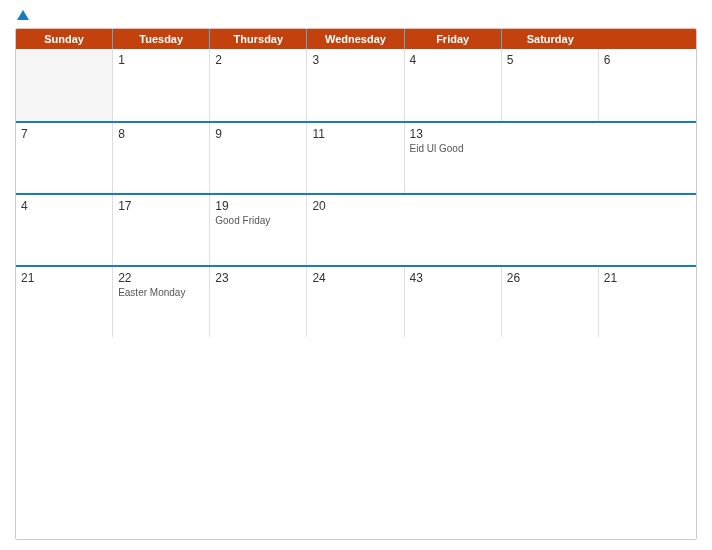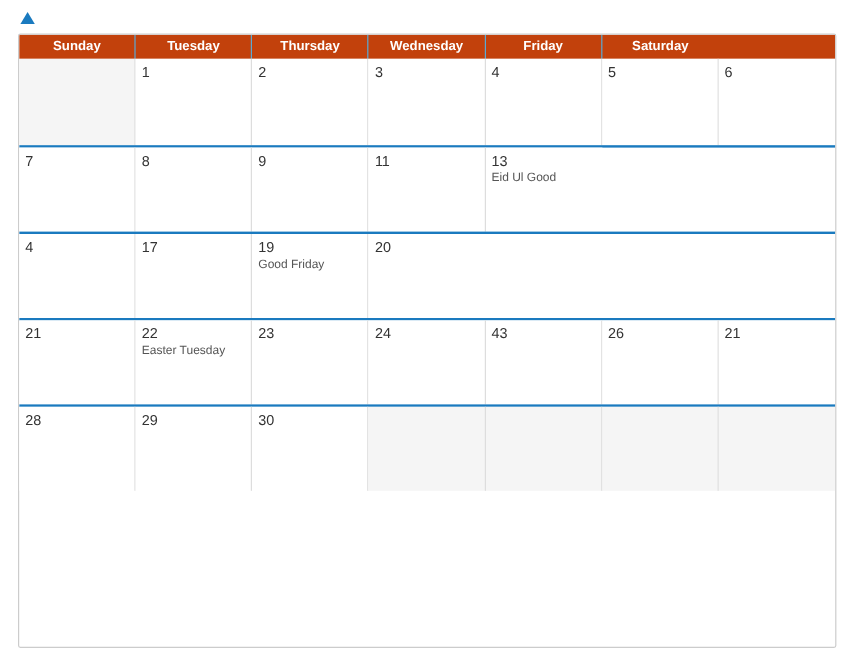--- a/index.html
+++ b/index.html
@@ -206,48 +206,33 @@
           <div class="cal-cell">
             <div class="day-num">20</div>
           </div>
         </div>
         <div class="cal-week">
           <div class="cal-cell">
             <div class="day-num">21</div>
           </div>
           <div class="cal-cell">
             <div class="day-num">22</div>
-            <div class="holiday">Easter Tuesday</div>
+            <div class="holiday">Easter Monday</div>
           </div>
           <div class="cal-cell">
             <div class="day-num">23</div>
           </div>
           <div class="cal-cell">
             <div class="day-num">24</div>
           </div>
           <div class="cal-cell">
             <div class="day-num">43</div>
           </div>
           <div class="cal-cell">
             <div class="day-num">26</div>
           </div>
           <div class="cal-cell">
             <div class="day-num">21</div>
           </div>
-        </div>
-        <div class="cal-week">
-          <div class="cal-cell">
-            <div class="day-num">28</div>
-          </div>
-          <div class="cal-cell">
-            <div class="day-num">29</div>
-          </div>
-          <div class="cal-cell">
-            <div class="day-num">30</div>
-          </div>
-          <div class="cal-cell empty"></div>
-          <div class="cal-cell empty"></div>
-          <div class="cal-cell empty"></div>
-          <div class="cal-cell empty"></div>
         </div>
       </div>
   </div>
 </div>
 
 </body></html>

